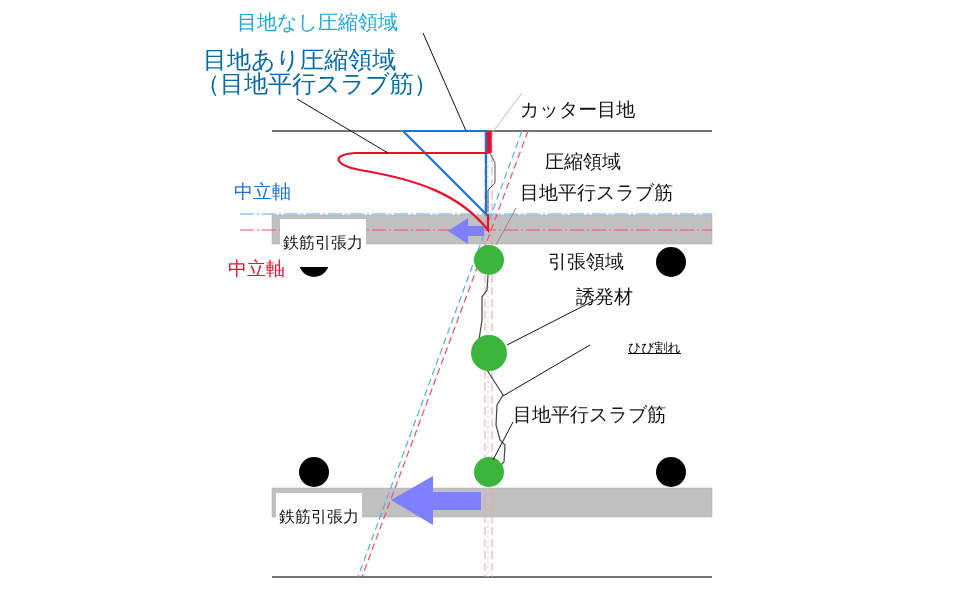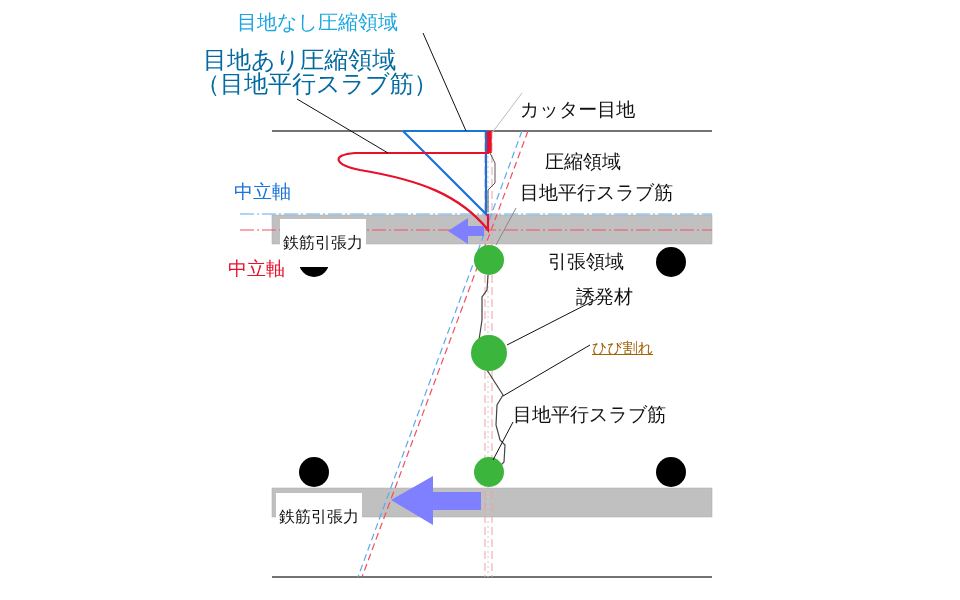--- a/index.html
+++ b/index.html
@@ -4,21 +4,21 @@
 <style>
   html, body { margin:0; padding:0; background:#ffffff; }
   body { width:960px; height:600px; position:relative; overflow:hidden; font-family:"DejaVu Sans", sans-serif; }
   svg { position:absolute; left:0; top:0; }
   .lbl { position:absolute; white-space:nowrap; line-height:1; }
   .t-black { color:#111111; font-size:19px; }
   .t-cyan { color:#1ca6e0; font-size:20px; }
   .t-red { color:#0369a1; font-size:24px; }
   .t-blue { color:#1a73d9; font-size:19px; }
   .t-redaxis { color:#e8102a; font-size:19px; }
-  .t-small { font-size:15px; color:#a16207; }
+  .t-small { font-size:13px; color:#000000;margin-left:36px; }
   .boxlbl { position:absolute; background:#fff; font-size:16px; color:#111; padding:15px 3px; line-height:1.15; }
   .underline { text-decoration:underline; }
 </style>
 </head>
 <body>
 
 <svg width="960" height="600" viewBox="0 0 960 600">
 
   <line x1="272" y1="131" x2="712" y2="131" stroke="#444" stroke-width="1.5"></line>
   <line x1="272" y1="577" x2="712" y2="577" stroke="#444" stroke-width="1.5"></line>

